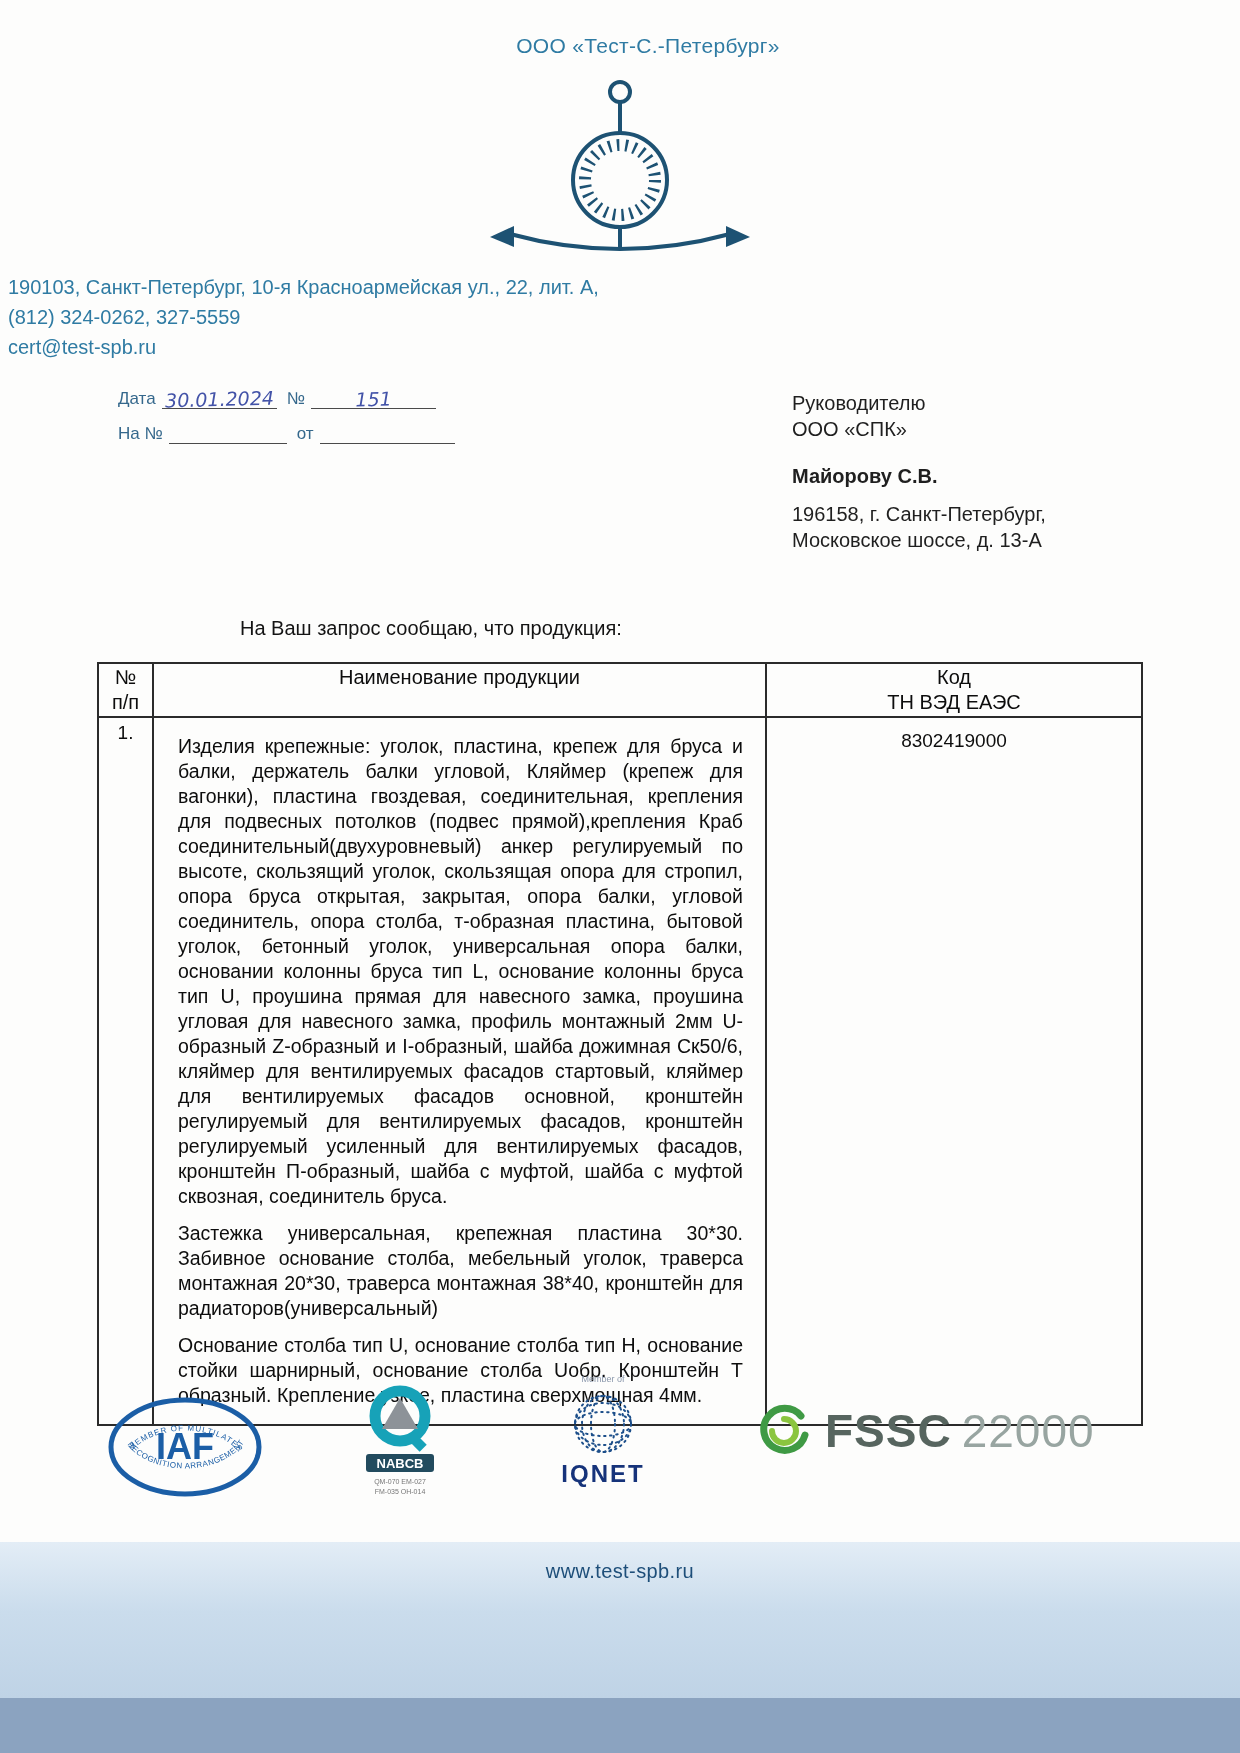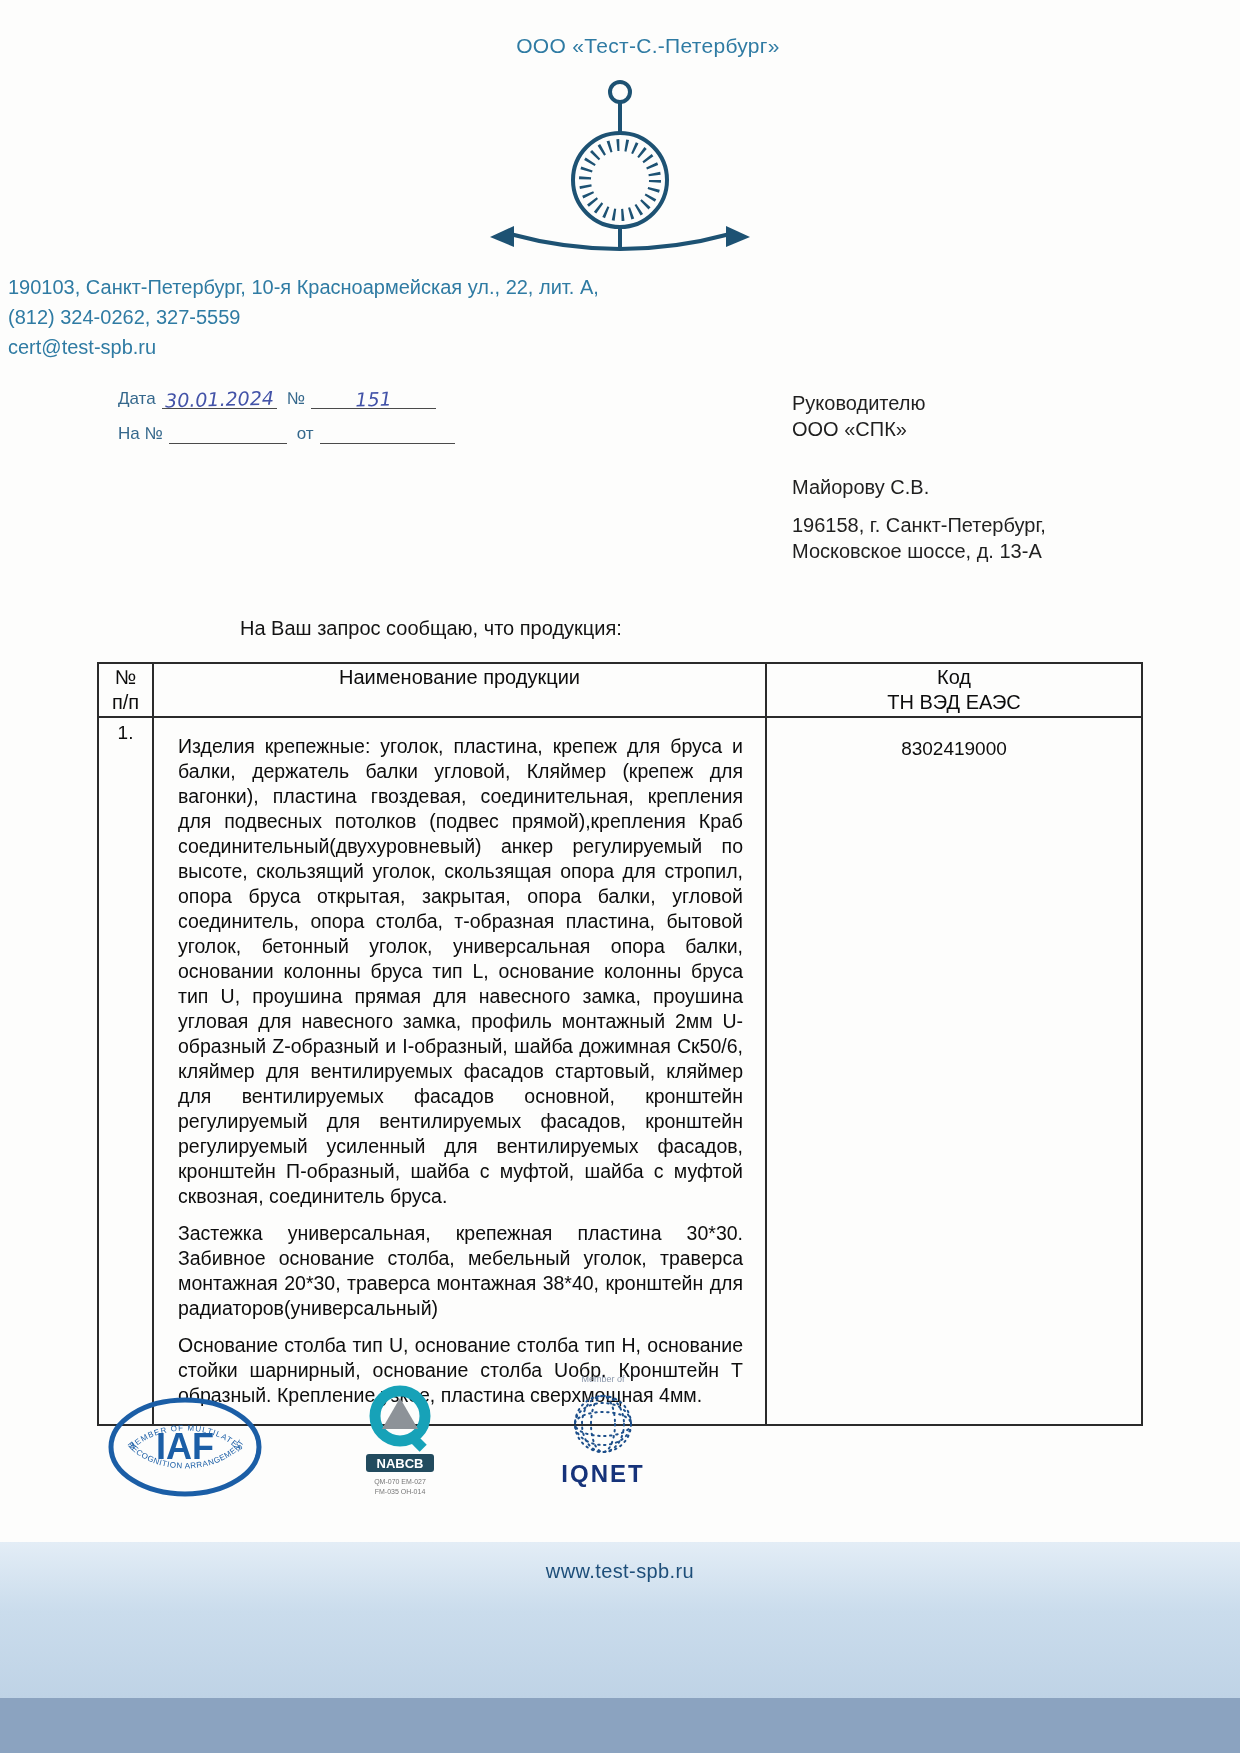--- a/index.html
+++ b/index.html
@@ -22,40 +22,40 @@
   .ref-block{position:absolute;top:388px;left:118px;width:420px;font-size:17px;color:#35688c;}
   .ref-line{margin-bottom:14px;display:flex;align-items:flex-end;}
   .ref-label{margin-right:6px;white-space:nowrap;}
   .ref-underline{border-bottom:1.5px solid #4a4a4a;display:inline-block;height:20px;margin-right:10px;}
   .handwrite{
     font-family:"DejaVu Sans", sans-serif;font-style:italic;
     color:#4353a8;font-size:19px;text-align:center;transform:rotate(-1.5deg);
   }
   
   .recipient{position:absolute;top:390px;left:792px;font-size:20px;line-height:26px;color:#1f1f1f;}
-  .recipient .name{margin-top:32px;}
+  .recipient .name{margin-top:21px;font-weight:bold;}
   .recipient .addr1{margin-top:12px;}
   
   .intro-line{position:absolute;top:617px;left:240px;font-size:20px;color:#141414;}
   
   .doc-table{
     position:absolute;top:662px;left:97px;
     border-collapse:collapse;table-layout:fixed;width:1044px;
     font-size:19px;color:#0d0d0d;
   }
   .doc-table th,.doc-table td{border:2px solid #2b2b2b;}
   .doc-table th{
     font-weight:normal;font-size:20px;line-height:25px;
     vertical-align:top;padding:1px 4px;text-align:center;
   }
   .doc-table td{vertical-align:top;}
   .num-cell{text-align:center;padding-top:4px;height:653px;}
   .name-cell{padding:4px 10px 4px 12px;}
   .name-cell p{margin:12px;text-align:justify;line-height:25px;font-size:19.5px;}
-  .code-cell{text-align:center;padding-top:20px;font-size:19px;}
+  .code-cell{text-align:center;padding-top:12px;font-size:19px;}
   
   .logo-iaf{position:absolute;top:1395px;left:105px;}
   .logo-nabcb{position:absolute;top:1382px;left:348px;}
   .logo-iqnet{position:absolute;top:1372px;left:538px;}
   .logo-fssc{position:absolute;top:1402px;left:755px;display:flex;align-items:center;gap:12px;}
   .fssc-text{font-size:46px;letter-spacing:1px;display:flex;gap:10px;align-items:baseline;}
   .fssc-bold{font-weight:bold;color:#57655f;}
   .fssc-light{color:#98a5a1;}
   
   .footer-light{
@@ -195,19 +195,29 @@
         <circle cx="65" cy="52" r="28"></circle>
         <ellipse cx="65" cy="52" rx="12" ry="28"></ellipse>
         <ellipse cx="65" cy="52" rx="21" ry="28"></ellipse>
         <ellipse cx="65" cy="52" rx="28" ry="12"></ellipse>
         <ellipse cx="65" cy="52" rx="28" ry="21"></ellipse>
       </g>
       <text x="65" y="110" text-anchor="middle" font-size="24" font-weight="bold" fill="#16337a" letter-spacing="2">IQNET</text>
     </svg>
   </div>
 
+  <div class="logo-fssc">
+    <svg width="58" height="58" viewBox="0 0 58 58">
+      <path d="M 46,14 A 21,21 0 1 0 50,33" fill="none" stroke="#3f9a44" stroke-width="7" stroke-linecap="round"></path>
+      <path d="M 29,17 A 12,12 0 1 1 17,29" fill="none" stroke="#8bc53f" stroke-width="6" stroke-linecap="round"></path>
+    </svg>
+    <div class="fssc-text">
+      <span class="fssc-bold">FSSC</span>
+      <span class="fssc-light">22000</span>
+    </div>
+  </div>
 
   <div class="footer-light">
     <div class="footer-site">www.test-spb.ru</div>
   </div>
   <div class="footer-dark"></div>
 
 </div>
 
 </body></html>

